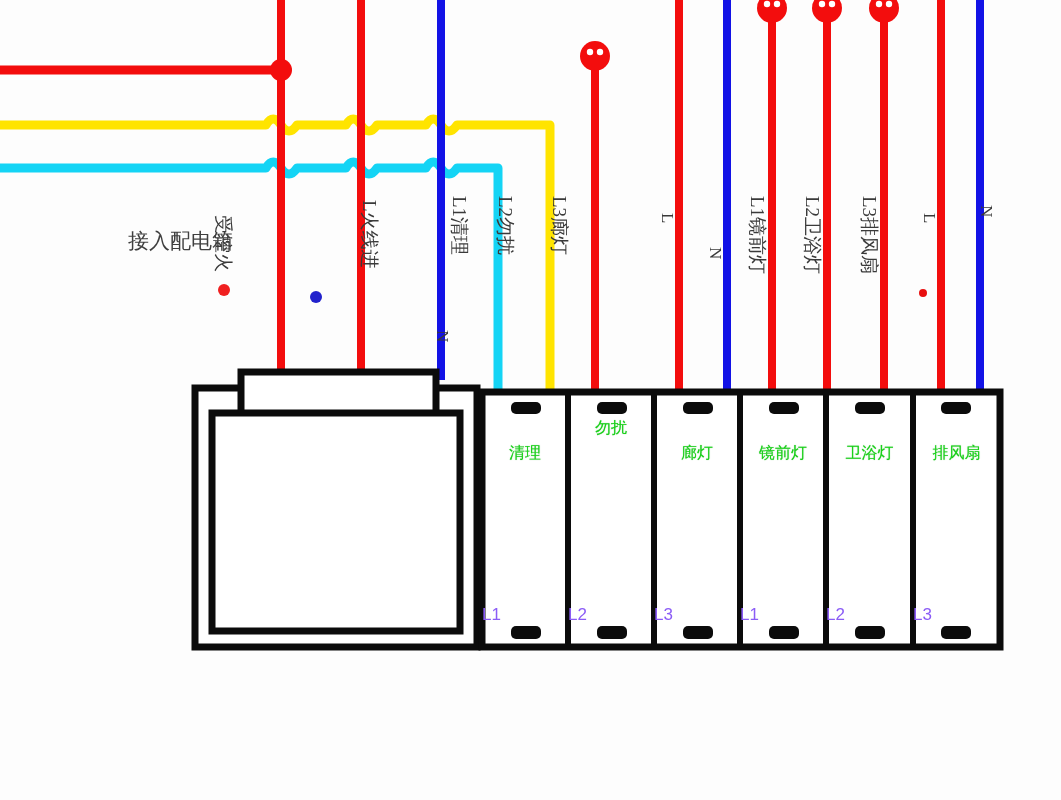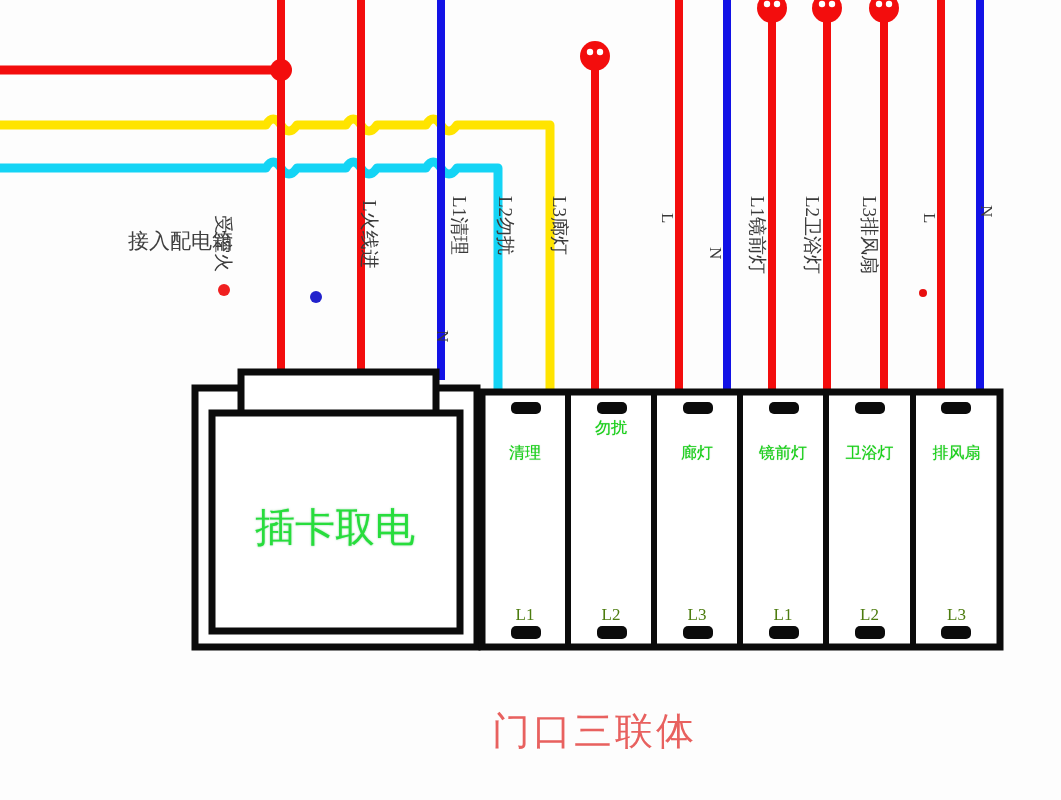--- a/index.html
+++ b/index.html
@@ -51,24 +51,23 @@
     white-space: nowrap;
     color: #19d219;
     font-size: 16px;
     text-align: center;
     font-family: "Liberation Serif", "DejaVu Serif", serif;
     text-shadow: 0 0 1px rgba(0,160,0,0.55);
   }
   .sw-code {
     position: absolute;
     white-space: nowrap;
-    color: #4d7c0f;
+    color: #8b5cf6;
     font-size: 17px;
-    text-align: center;
-    font-family: Liberation Serif, serif;
+    font-family: Liberation Sans, sans-serif;
   }
   .card-text {
     position: absolute;
     color: #27dd3c;
     font-size: 40px;
     white-space: nowrap;
     font-family: "Liberation Serif", "DejaVu Serif", serif;
     text-shadow: 0 0 2px rgba(0,170,40,0.5);
   }
   .title-text {
@@ -186,31 +185,29 @@
   <div class="vlabel" style="left:518px; top:196px;">L2勿扰</div>
   <div class="vlabel" style="left:572px; top:196px;">L3廊灯</div>
   <div class="vlabel small" style="left:677px; top:213px;">L</div>
   <div class="vlabel small" style="left:725px; top:247px;">N</div>
   <div class="vlabel" style="left:770px; top:196px;">L1镜前灯</div>
   <div class="vlabel" style="left:825px; top:196px;">L2卫浴灯</div>
   <div class="vlabel" style="left:882px; top:196px;">L3排风扇</div>
   <div class="vlabel small" style="left:939px; top:213px;">L</div>
   <div class="vlabel small" style="left:996px; top:205px;">N</div>
 
-  <div class="card-text" style="left:255px; top:500px;">插卡取电</div>
 
   <div class="sw-name" style="left:482px; top:443px; width:86px;">清理</div>
   <div class="sw-name" style="left:568px; top:418px; width:86px;">勿扰</div>
   <div class="sw-name" style="left:654px; top:443px; width:86px;">廊灯</div>
   <div class="sw-name" style="left:740px; top:443px; width:86px;">镜前灯</div>
   <div class="sw-name" style="left:826px; top:443px; width:87px;">卫浴灯</div>
   <div class="sw-name" style="left:913px; top:443px; width:87px;">排风扇</div>
 
   <div class="sw-code" style="left:482px; top:605px; width:86px;">L1</div>
   <div class="sw-code" style="left:568px; top:605px; width:86px;">L2</div>
   <div class="sw-code" style="left:654px; top:605px; width:86px;">L3</div>
   <div class="sw-code" style="left:740px; top:605px; width:86px;">L1</div>
   <div class="sw-code" style="left:826px; top:605px; width:87px;">L2</div>
   <div class="sw-code" style="left:913px; top:605px; width:87px;">L3</div>
 
-  <div class="title-text" style="left:492px; top:706px;">门口三联体</div>
 
 </div>
 
 </body></html>

